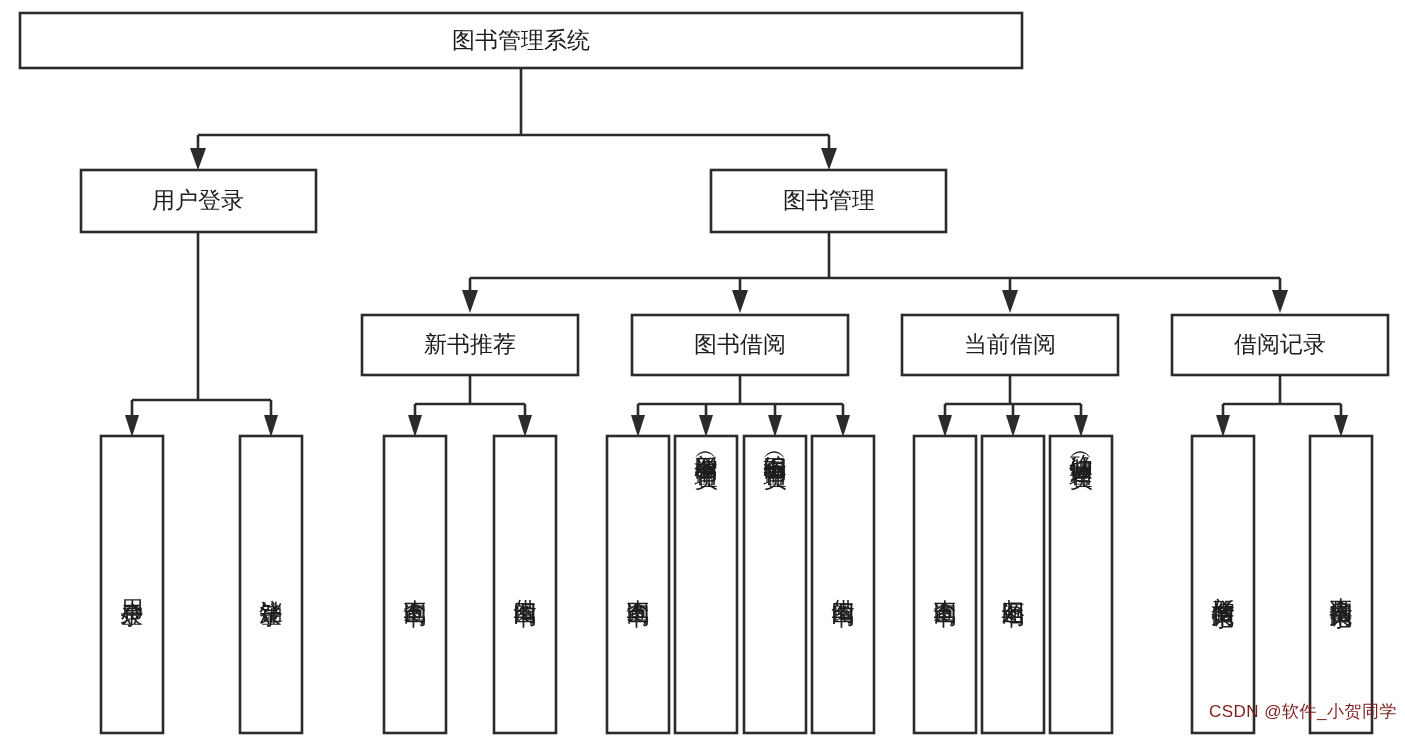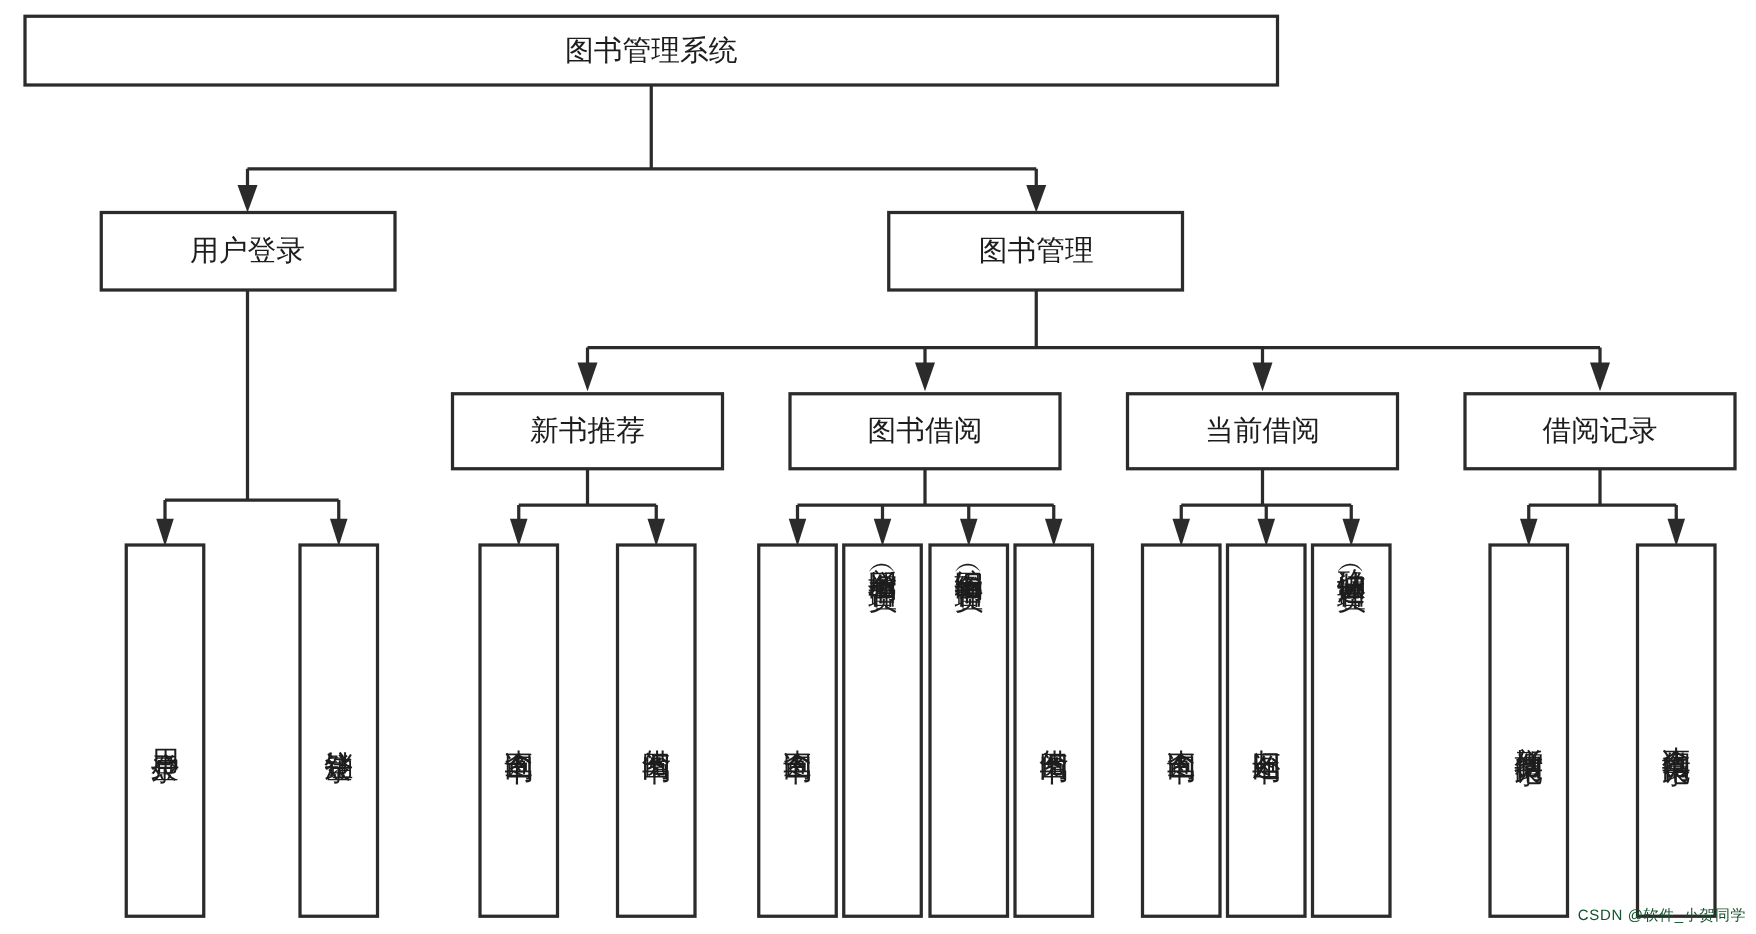--- a/index.html
+++ b/index.html
@@ -62,24 +62,24 @@
     font-family: "Liberation Sans", "DejaVu Sans", sans-serif;
     font-size: 23px;
     line-height: 1.18;
     color: #1d1d1d;
     letter-spacing: 2px;
     white-space: nowrap;
   }
   .watermark {
     position: absolute;
     right: 8px;
-    bottom: 6px;
-    font-family: "Liberation Sans", "DejaVu Sans", sans-serif;
-    font-size: 12px;
-    color: #14532d;
+    bottom: 24px;
+    font-family: "Liberation Sans", "DejaVu Sans", sans-serif;
+    font-size: 17px;
+    color: #7f1d1d;
     white-space: nowrap;
     letter-spacing: 0.5px;
   }
 </style>
 </head>
 <body>
 
 <div id="diagram-root">
 
   <svg id="tree-svg" viewBox="0 0 1405 747" xmlns="http://www.w3.org/2000/svg">

